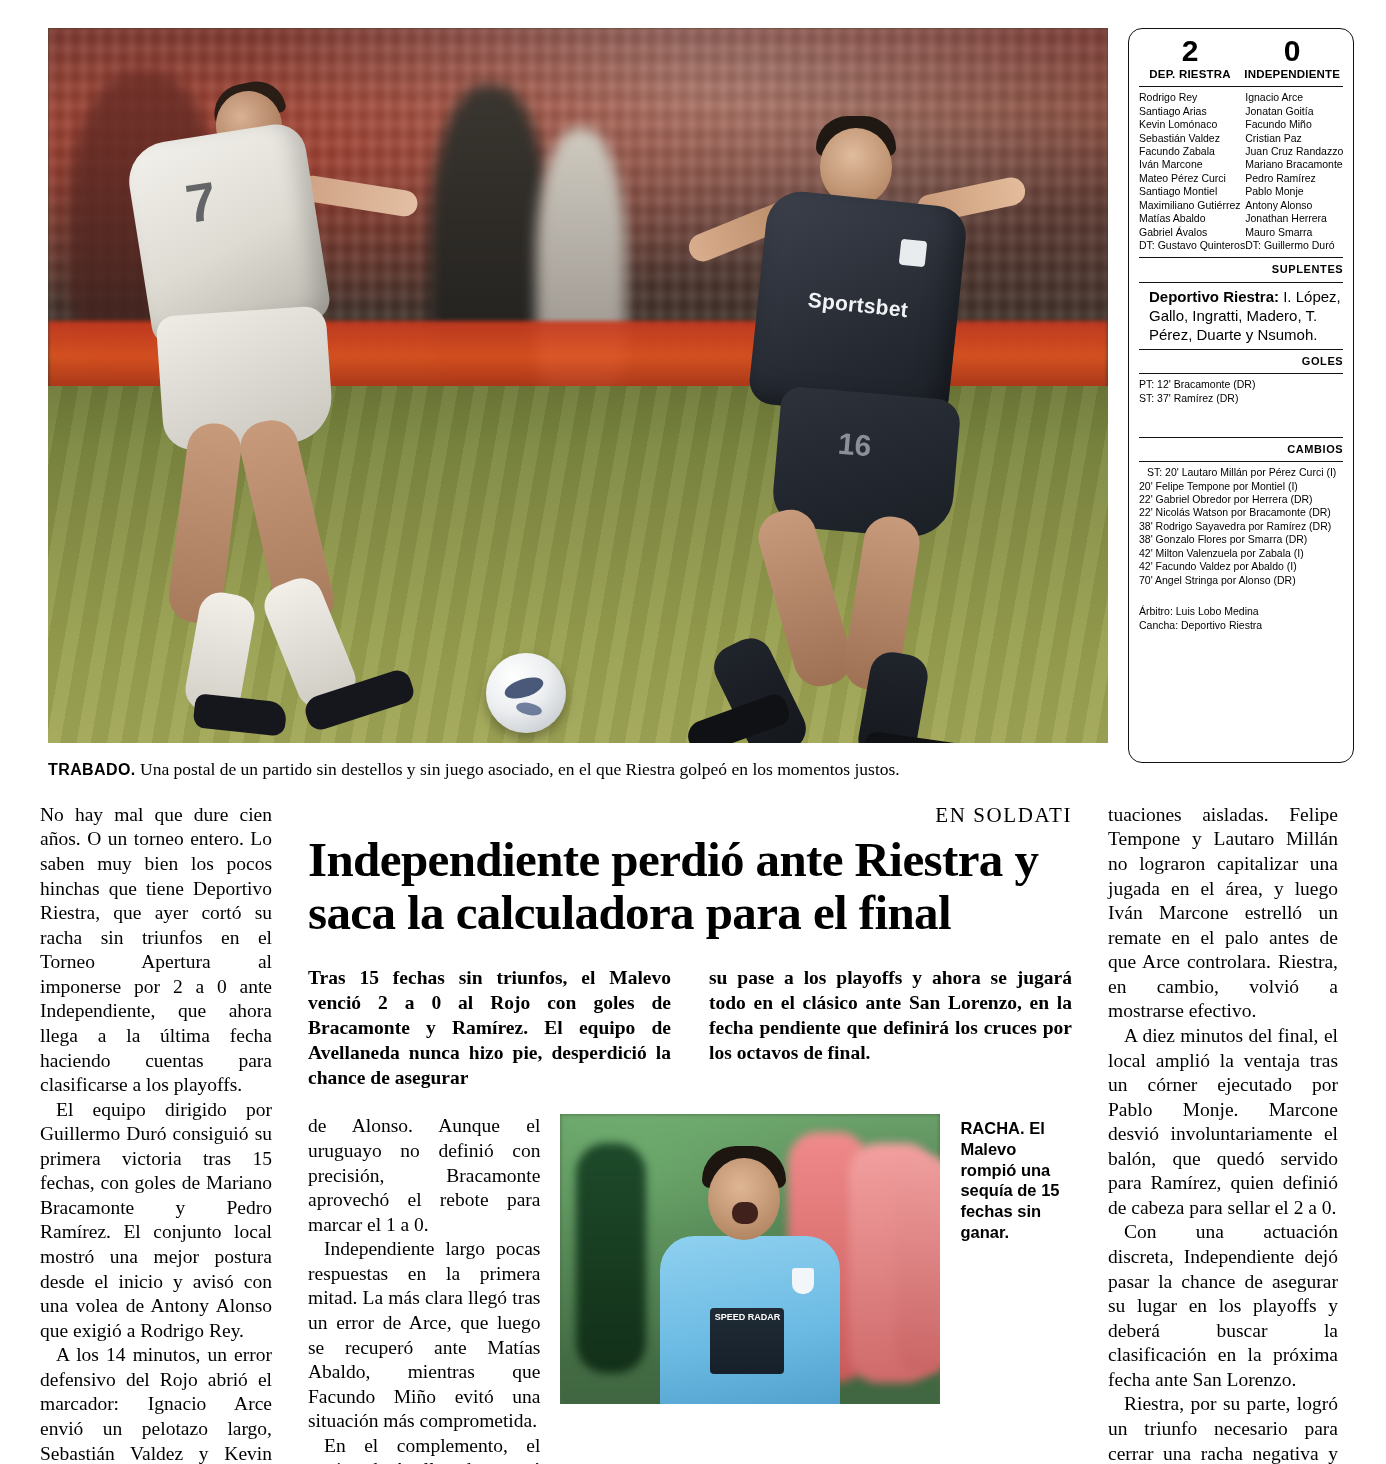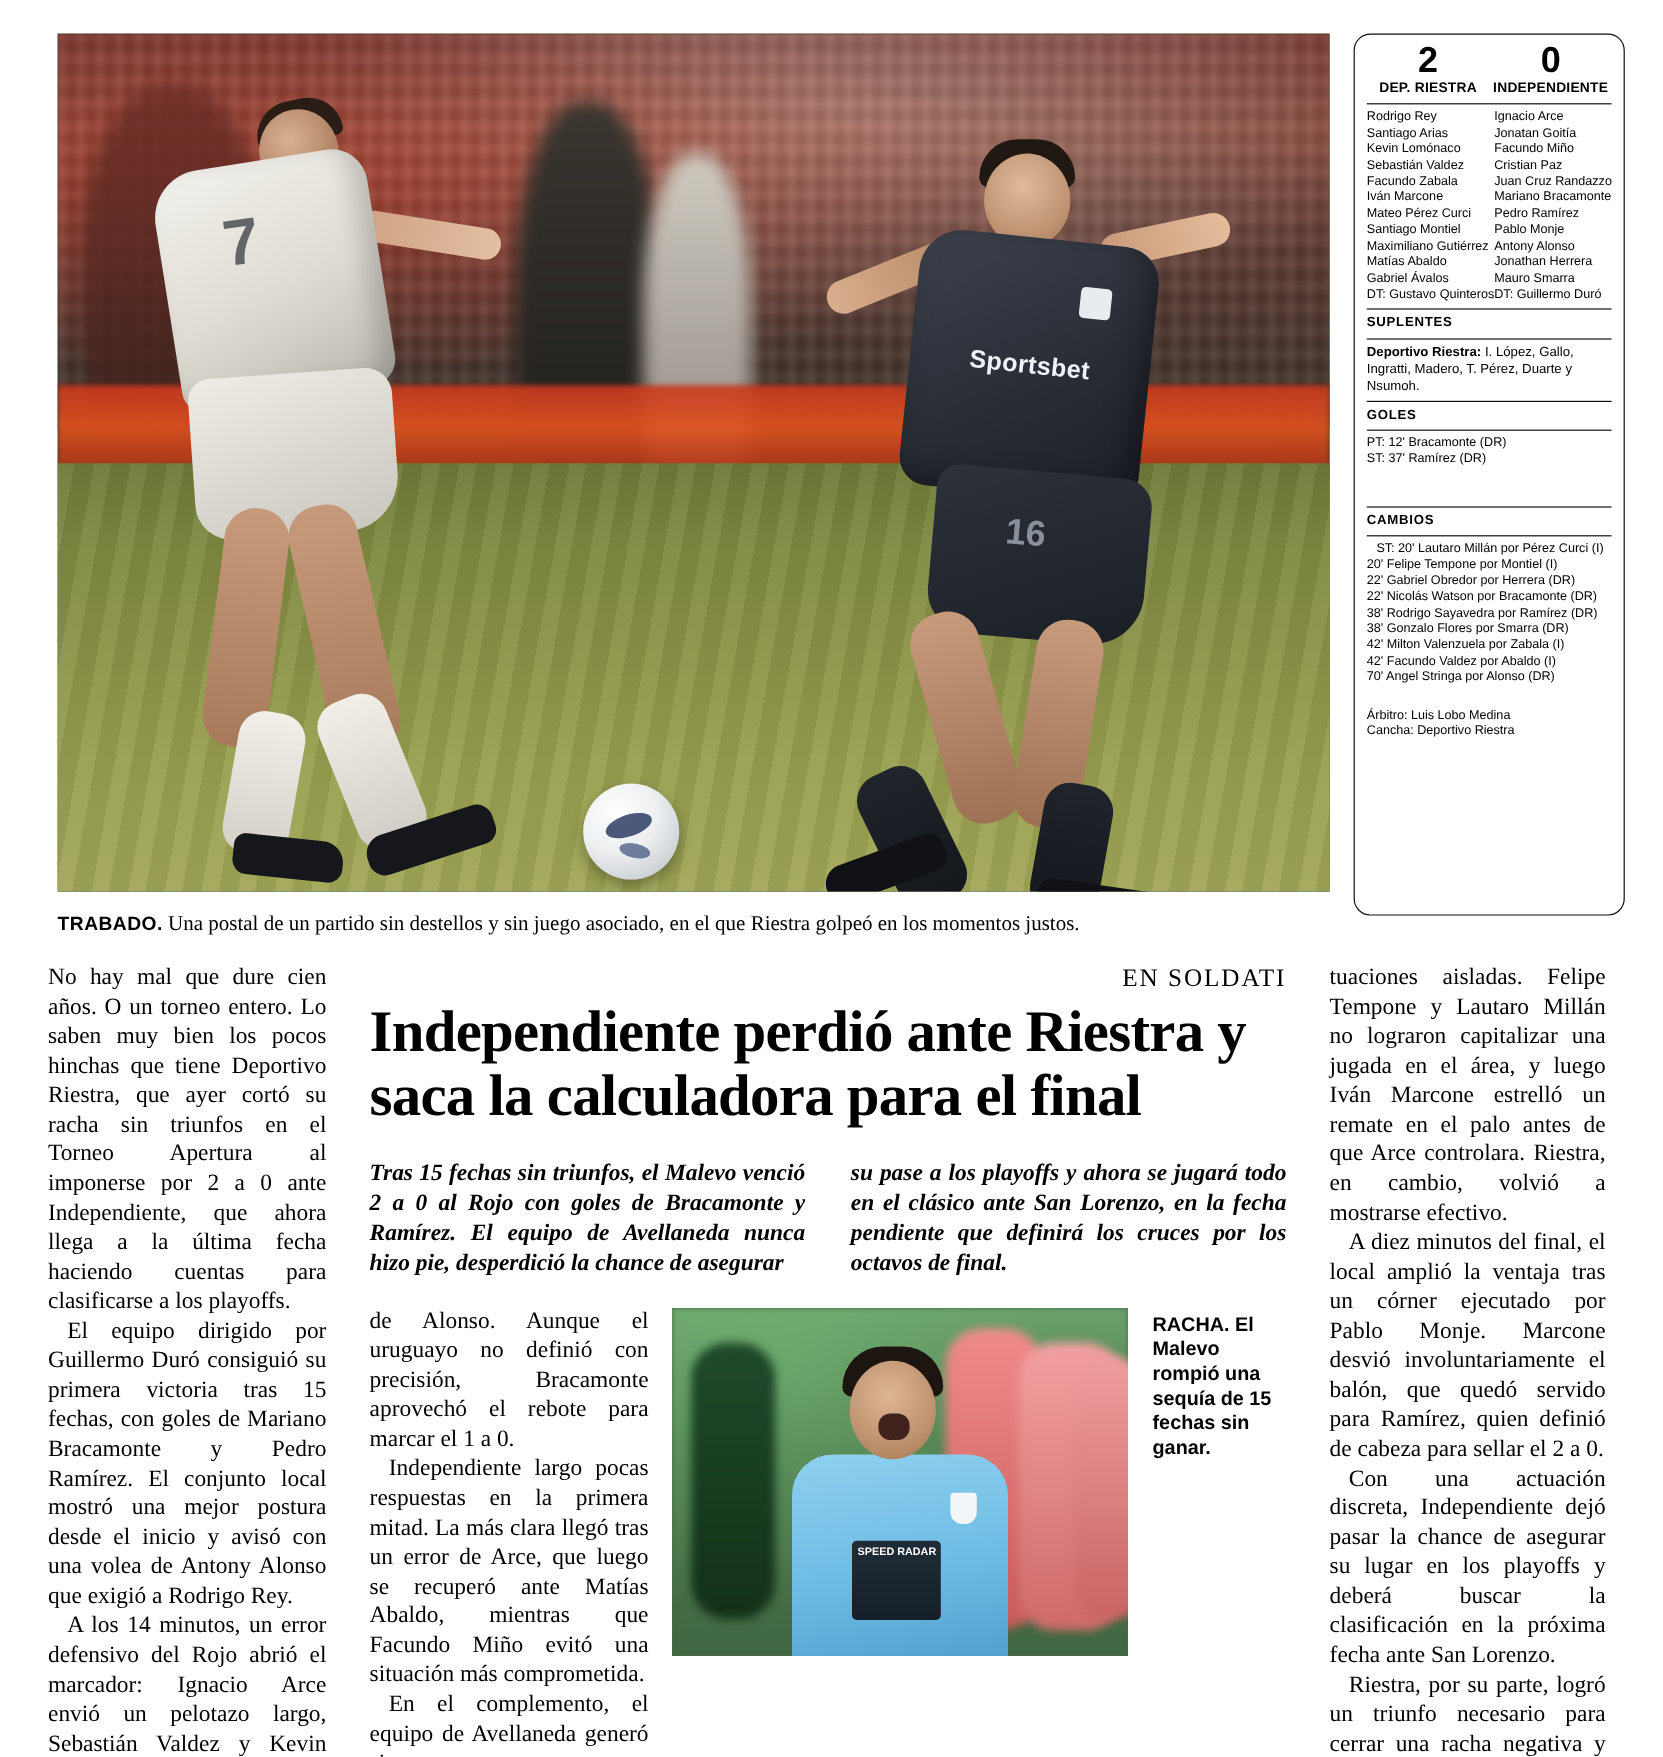--- a/index.html
+++ b/index.html
@@ -244,24 +244,24 @@
   }
   .sb-scores { display: flex; }
   .sb-scores > div { flex: 1; text-align: center; }
   .sb-num { font-size: 30px; font-weight: 700; line-height: 1.05; }
   .sb-team { font-size: 11.5px; font-weight: 700; letter-spacing: .2px; }
   .sb-rule { border-top: 1.2px solid #111; margin: 5px 0 4px; }
   .sb-lineups { display: flex; }
   .sb-lineups ul { list-style: none; margin: 0; padding: 0; flex: 1; }
   .sb-lineups li { white-space: nowrap; font-size: 10.5px; }
   .sb-head {
-    text-align: left; font-weight: 700; font-size: 11px; letter-spacing: .6px;
+    text-align: right; font-weight: 700; font-size: 11px; letter-spacing: .6px;
     margin: 3px 0 2px;
   }
-  .sb-block { font-size: 11px; }
+  .sb-block { font-size: 15px; margin-left: 10px; }
   .sb-block b { font-weight: 700; }
   .sb-list div { font-size: 10.5px; }
   .sb-foot { margin-top: 18px; font-size: 10.5px; }
 
   
   .lower {
     display: flex;
     padding: 22px 40px 0 40px;
     gap: 0;
   }
@@ -295,21 +295,20 @@
     margin: 0 0 26px 0;
   }
   .bajada {
     display: flex; gap: 38px;
     font-family: "Liberation Serif", serif;
     font-weight: 700;
     font-size: 19.5px;
     line-height: 1.28;
     text-align: justify;
     margin-bottom: 24px;
-    font-style: italic;
   }
   .bajada > div { flex: 1; }
 
   .center-bottom { display: flex; gap: 20px; }
   .cb-col { width: 250px; }
   .cb-photo-wrap { width: 380px; }
   .cb-photo {
     width: 380px; height: 290px; position: relative; overflow: hidden;
     background: #4a6a45;
   }

